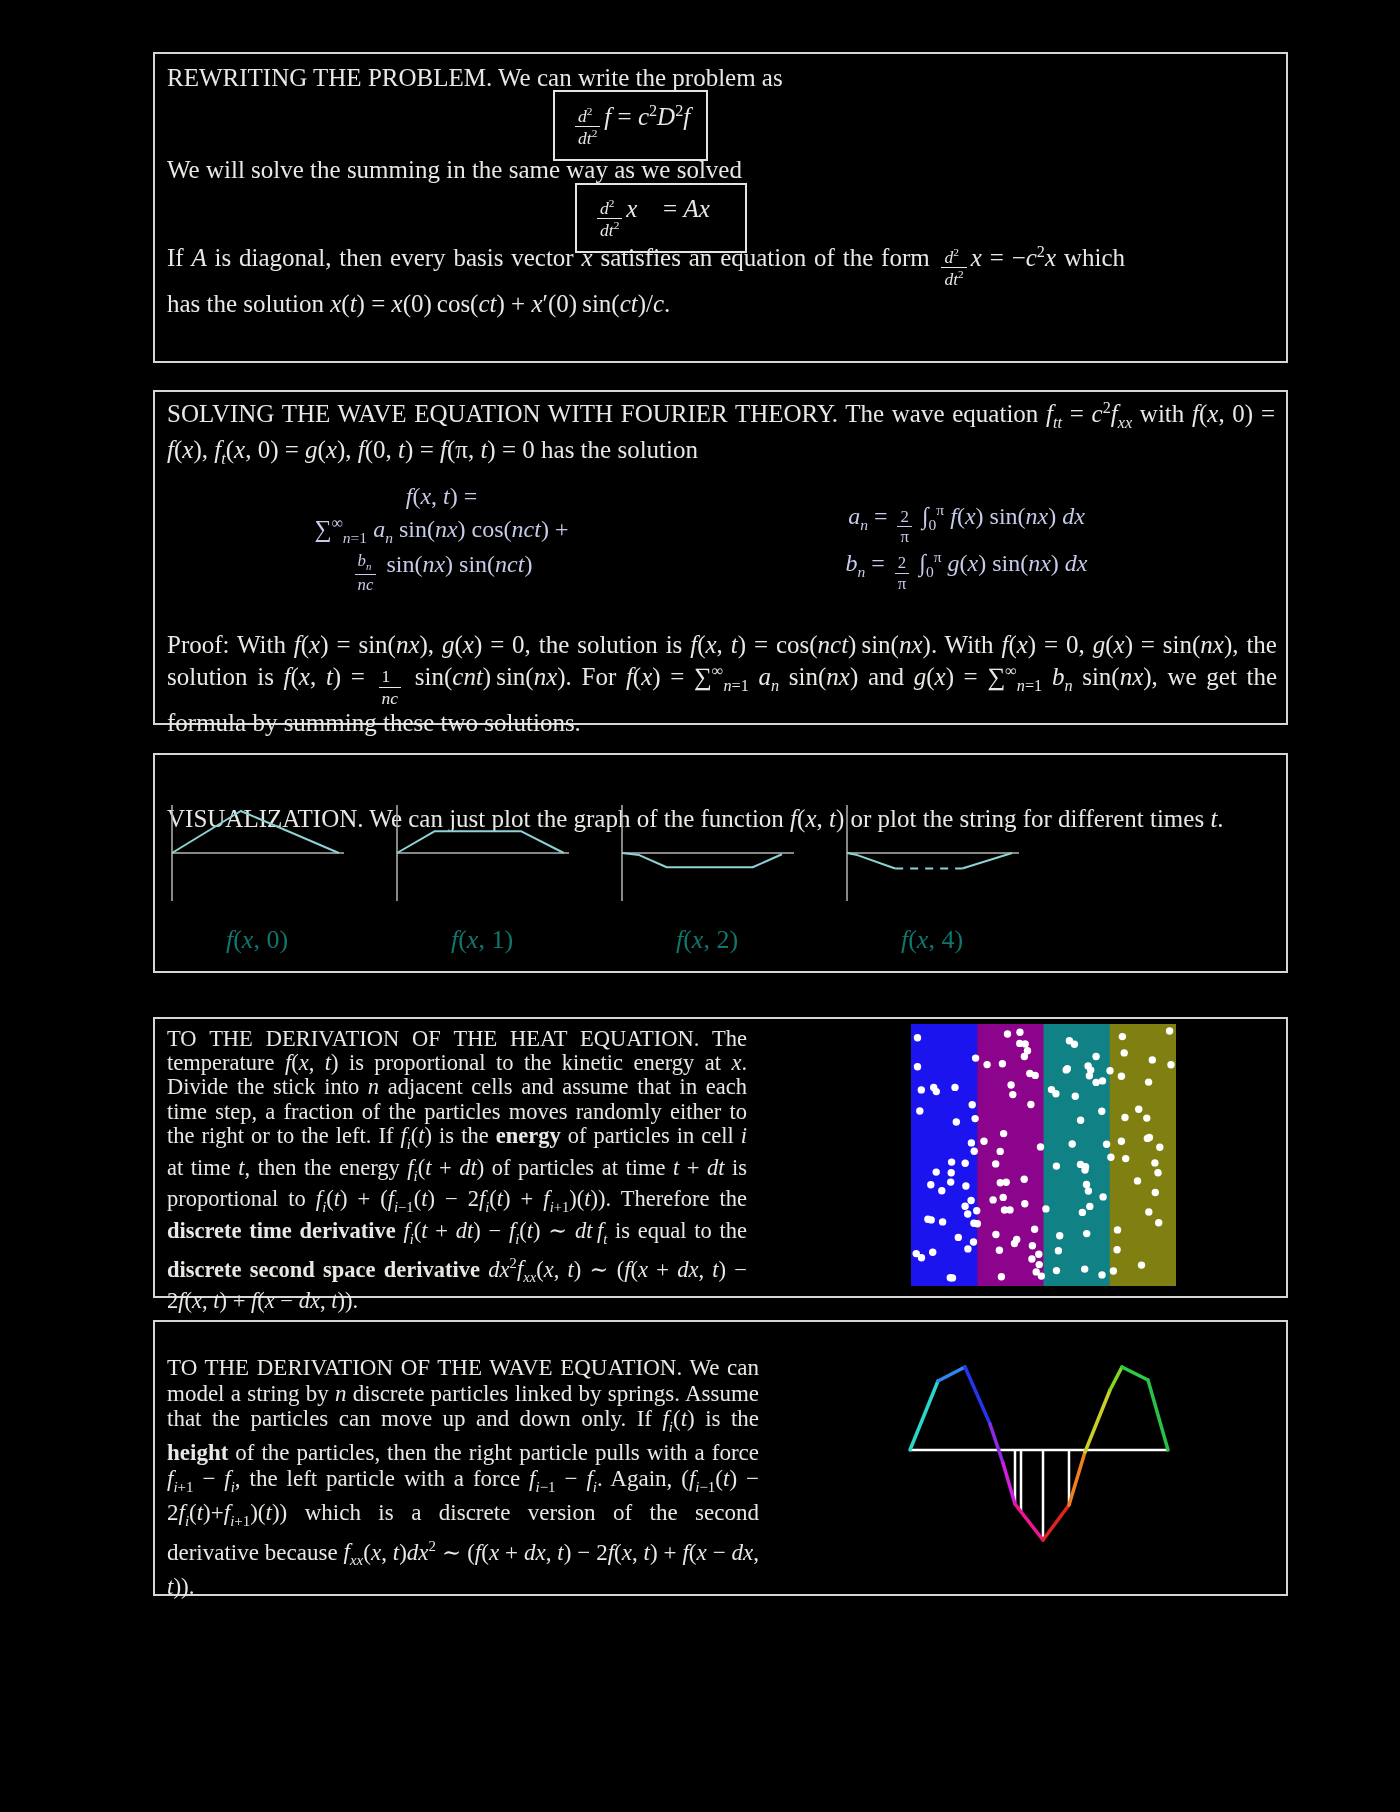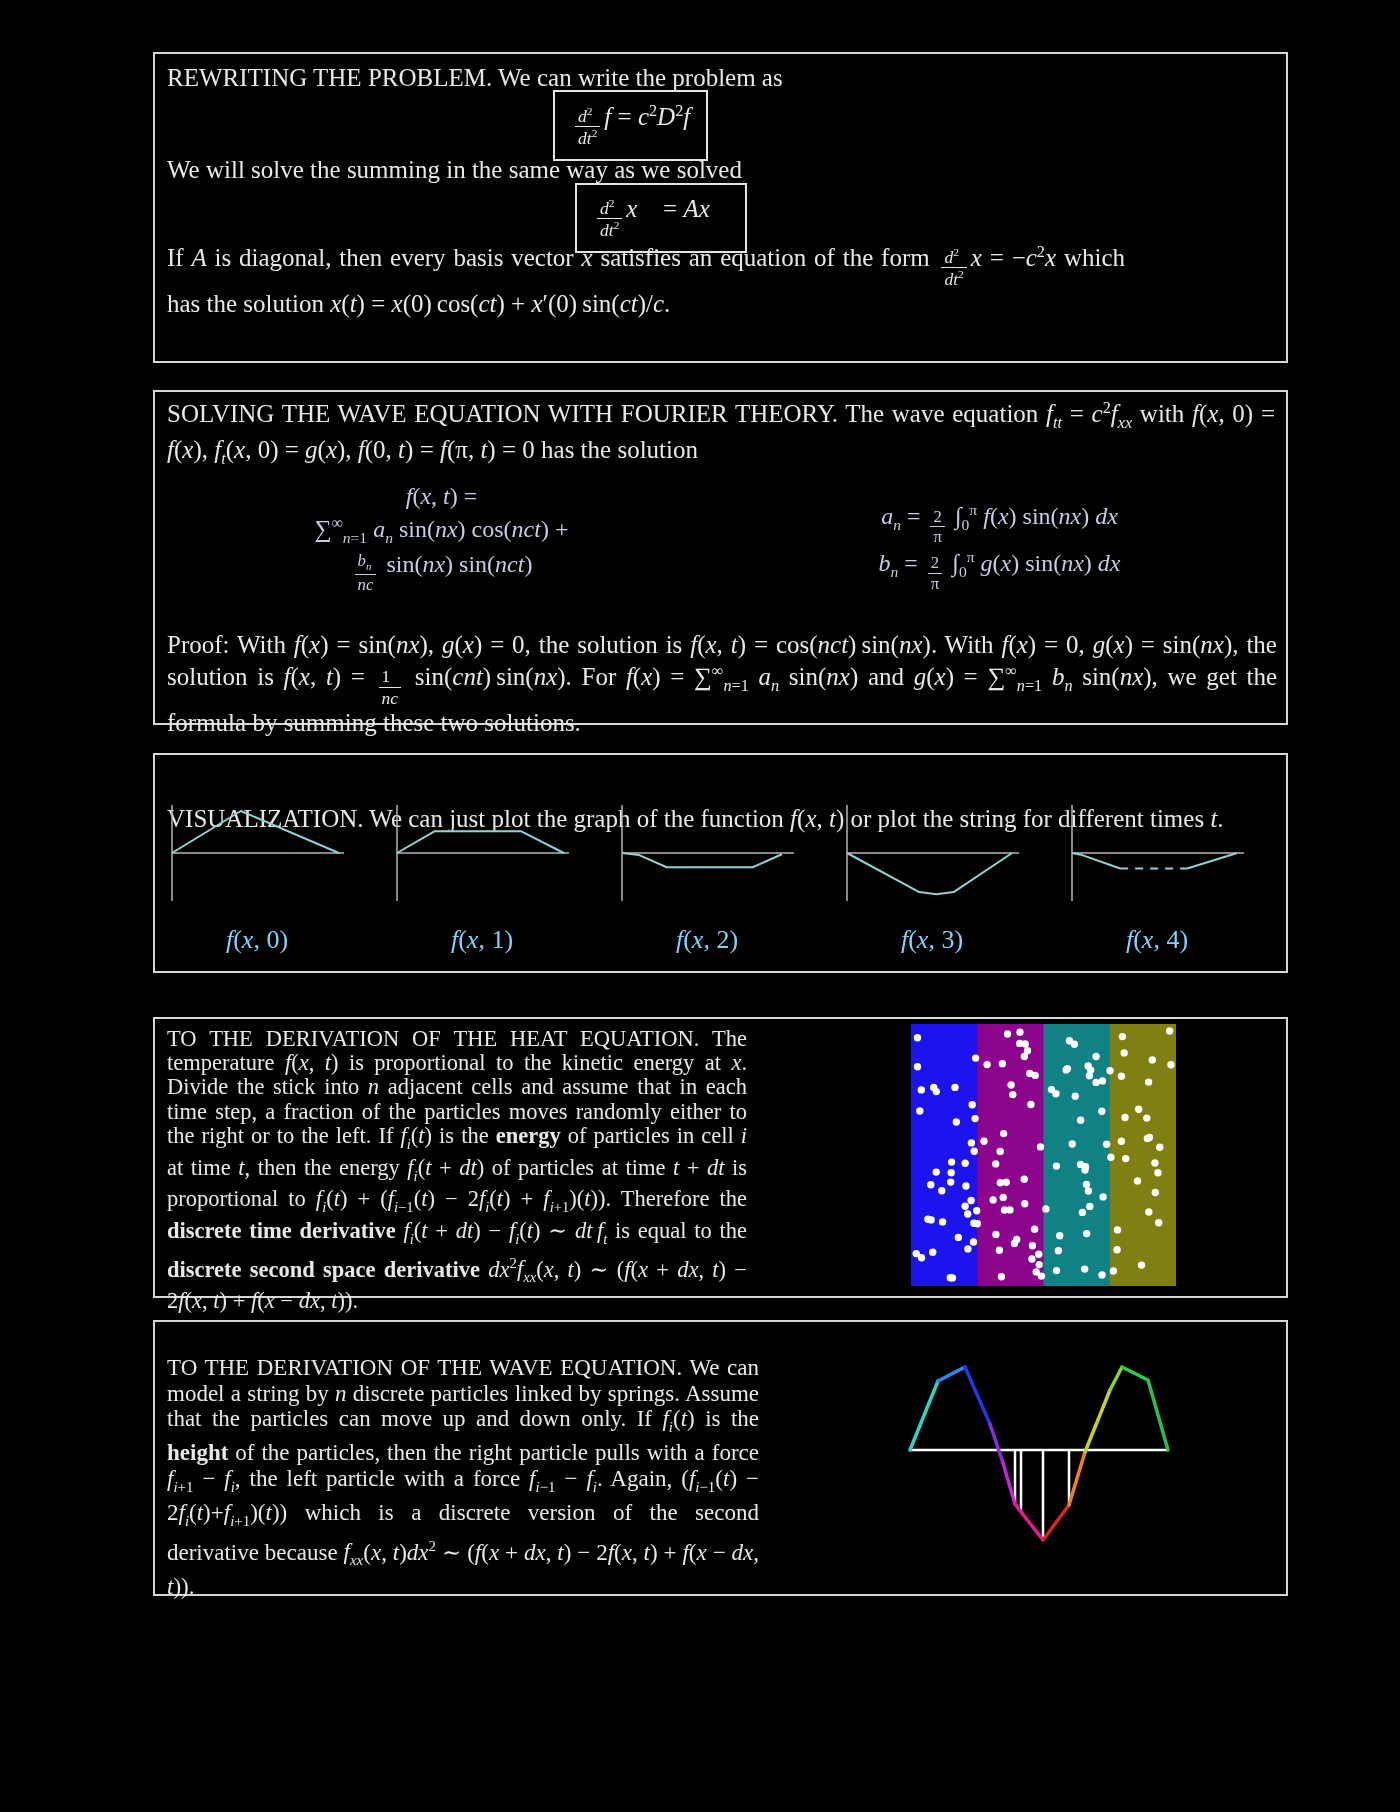--- a/index.html
+++ b/index.html
@@ -18,28 +18,28 @@
   #panel1{top:52px;height:311px;}
   .p1-intro{position:absolute;top:8px;left:12px;white-space:nowrap;}
   .p1-mid{position:absolute;top:100px;left:12px;white-space:nowrap;}
   .p1-para{position:absolute;top:188px;left:12px;width:958px;text-align:justify;}
   
   #panel2{top:390px;height:335px;}
   .p2-header{position:absolute;top:6px;left:12px;width:1108px;text-align:justify;}
   .bluebox{position:absolute;display:flex;flex-direction:column;justify-content:center;align-items:center;
            color:#c7cbe8;font-size:24px;line-height:1.35;text-align:center;}
   #bluebox-left{top:83px;left:114px;width:345px;height:123px;}
-  #bluebox-right{top:98px;left:672px;width:345px;height:112px;}
+  #bluebox-right{top:98px;left:639px;width:345px;height:112px;}
   .p2-proof{position:absolute;top:237px;left:12px;width:1110px;text-align:justify;}
   
   #panel3{top:753px;height:220px;}
   .p3-header{position:absolute;top:6px;left:12px;width:1108px;margin-top:42px;}
   .plots-row{position:absolute;top:48px;left:13px;display:flex;gap:47px;}
   .plot-cell{width:178px;text-align:center;}
-  .plot-label{display:block;margin-top:18px;font-size:26px;color:#7dd3fc;}
+  .plot-label{display:block;margin-top:18px;font-size:26px;color:#0f766e;}
   
   #panel4{top:1017px;height:281px;}
   .p4-body{position:absolute;top:8px;left:12px;width:580px;font-size:22.5px;line-height:24.2px;text-align:justify;}
   .p4-canvas{position:absolute;top:5px;left:756px;width:265px;height:262px;}
   
   #panel5{top:1320px;height:276px;}
   .p5-body{position:absolute;top:33px;left:12px;width:592px;font-size:23px;line-height:25.5px;text-align:justify;}
   .p5-string{position:absolute;top:8px;left:725px;width:300px;height:240px;}
   b{font-weight:bold;}
 </style>
@@ -85,25 +85,20 @@
         <div class="plot-cell"><svg width="178" height="100" viewBox="0 0 178 100">
             <line x1="4" y1="2" x2="4" y2="98" stroke="#b5b5b5" stroke-width="1.5"></line>
             <line x1="4" y1="50" x2="176" y2="50" stroke="#b5b5b5" stroke-width="1.5"></line>
             <polyline points="4,50 41.84,28.16 127.83999999999999,28.16 170.84,50" fill="none" stroke="#8ed2d5" stroke-width="2" stroke-linejoin="round"></polyline>
           </svg><span class="plot-label"><i>f</i>(<i>x</i>, 1)</span></div>
         <div class="plot-cell"><svg width="178" height="100" viewBox="0 0 178 100">
             <line x1="4" y1="2" x2="4" y2="98" stroke="#b5b5b5" stroke-width="1.5"></line>
             <line x1="4" y1="50" x2="176" y2="50" stroke="#b5b5b5" stroke-width="1.5"></line>
             <polyline points="4,50 21.2,52.1 48.72,64.28 134.72,64.28 163.96,51.26" fill="none" stroke="#8ed2d5" stroke-width="2" stroke-linejoin="round"></polyline>
           </svg><span class="plot-label"><i>f</i>(<i>x</i>, 2)</span></div>
-        <div class="plot-cell"><svg width="178" height="100" viewBox="0 0 178 100">
-            <line x1="4" y1="2" x2="4" y2="98" stroke="#b5b5b5" stroke-width="1.5"></line>
-            <line x1="4" y1="50" x2="176" y2="50" stroke="#b5b5b5" stroke-width="1.5"></line>
-            <polyline points="4,50 76.24,89.06 93.44,91.16 110.64,89.06 169.12,50" fill="none" stroke="#8ed2d5" stroke-width="2" stroke-linejoin="round"></polyline>
-          </svg><span class="plot-label"><i>f</i>(<i>x</i>, 3)</span></div>
         <div class="plot-cell"><svg width="178" height="100" viewBox="0 0 178 100">
             <line x1="4" y1="2" x2="4" y2="98" stroke="#b5b5b5" stroke-width="1.5"></line>
             <line x1="4" y1="50" x2="176" y2="50" stroke="#b5b5b5" stroke-width="1.5"></line>
             <polyline points="4,50 14.32,52.1 52.160000000000004,65.53999999999999" fill="none" stroke="#8ed2d5" stroke-width="2" stroke-linejoin="round"></polyline>
             <polyline points="52.160000000000004,65.53999999999999 119.24000000000001,65.53999999999999" fill="none" stroke="#8ed2d5" stroke-width="2" stroke-linejoin="round" stroke-dasharray="8 7"></polyline>
             <polyline points="119.24000000000001,65.53999999999999 169.12,50" fill="none" stroke="#8ed2d5" stroke-width="2" stroke-linejoin="round"></polyline>
           </svg><span class="plot-label"><i>f</i>(<i>x</i>, 4)</span></div>
       </div>
   </section>
 

